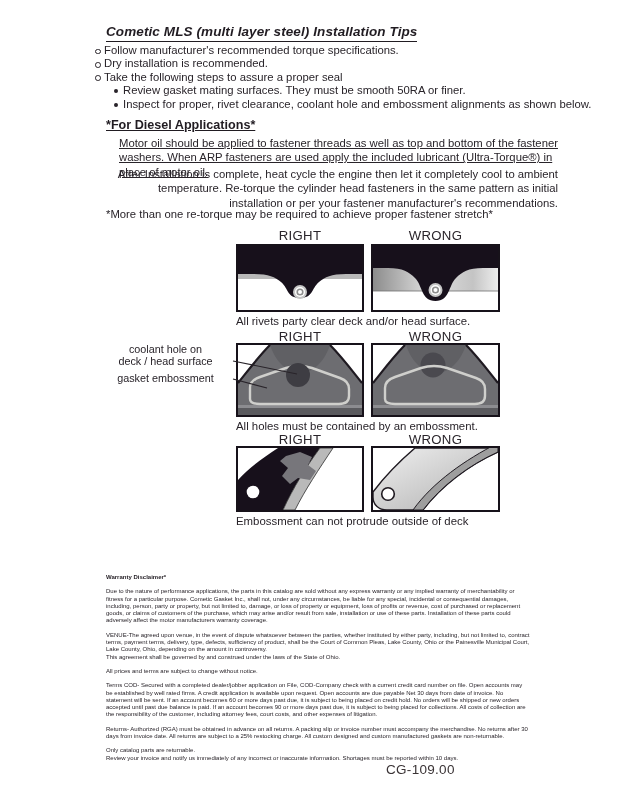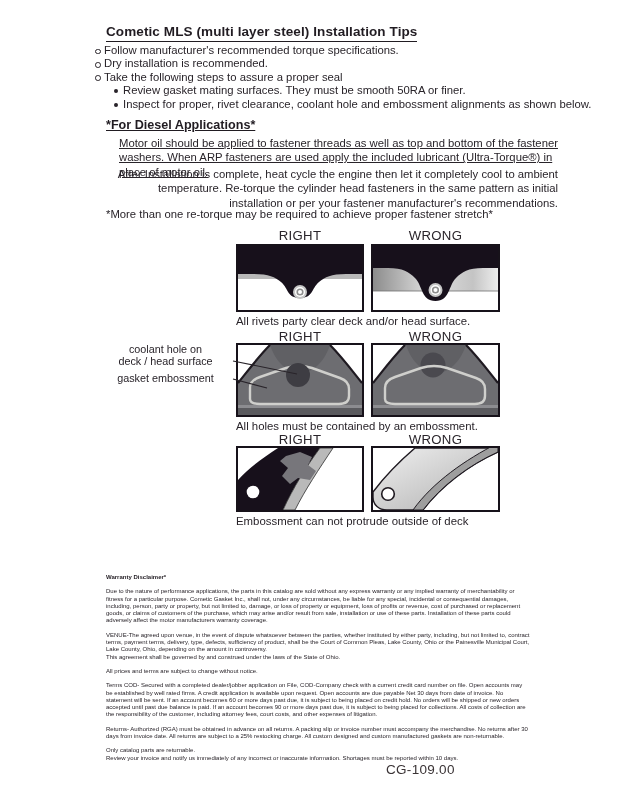--- a/index.html
+++ b/index.html
@@ -37,21 +37,21 @@
   .warranty .whead{font-weight:700;margin-bottom:7px;}
   .warranty p{margin:0 0 7px 0;white-space:pre-line;}
   .pagenum{font-size:13.5px;color:#3a3335;letter-spacing:0.3px;}
   .leaders{position:absolute;left:0;top:0;width:618px;height:800px;pointer-events:none;}
 </style>
 </head>
 <body>
 
 <div class="page">
 
-  <div class="abs" style="left:106px;top:22px;">
+  <div class="abs" style="left:106px;top:22px;font-style:italic;">
     <span class="title">Cometic MLS (multi layer steel) Installation Tips</span>
   </div>
 
   <div class="abs bullets" style="left:95px;top:44px;">
     <div class="brow"><span class="ring"></span><span>Follow manufacturer's recommended torque specifications.</span></div>
     <div class="brow"><span class="ring"></span><span>Dry installation is recommended.</span></div>
     <div class="brow"><span class="ring"></span><span>Take the following steps to assure a proper seal</span></div>
     <div class="brow sub"><span class="dot"></span><span>Review gasket mating surfaces.  They must be smooth 50RA or finer.</span></div>
     <div class="brow sub"><span class="dot"></span><span>Inspect for proper, rivet clearance, coolant hole and embossment alignments as shown below.</span></div>
   </div>

